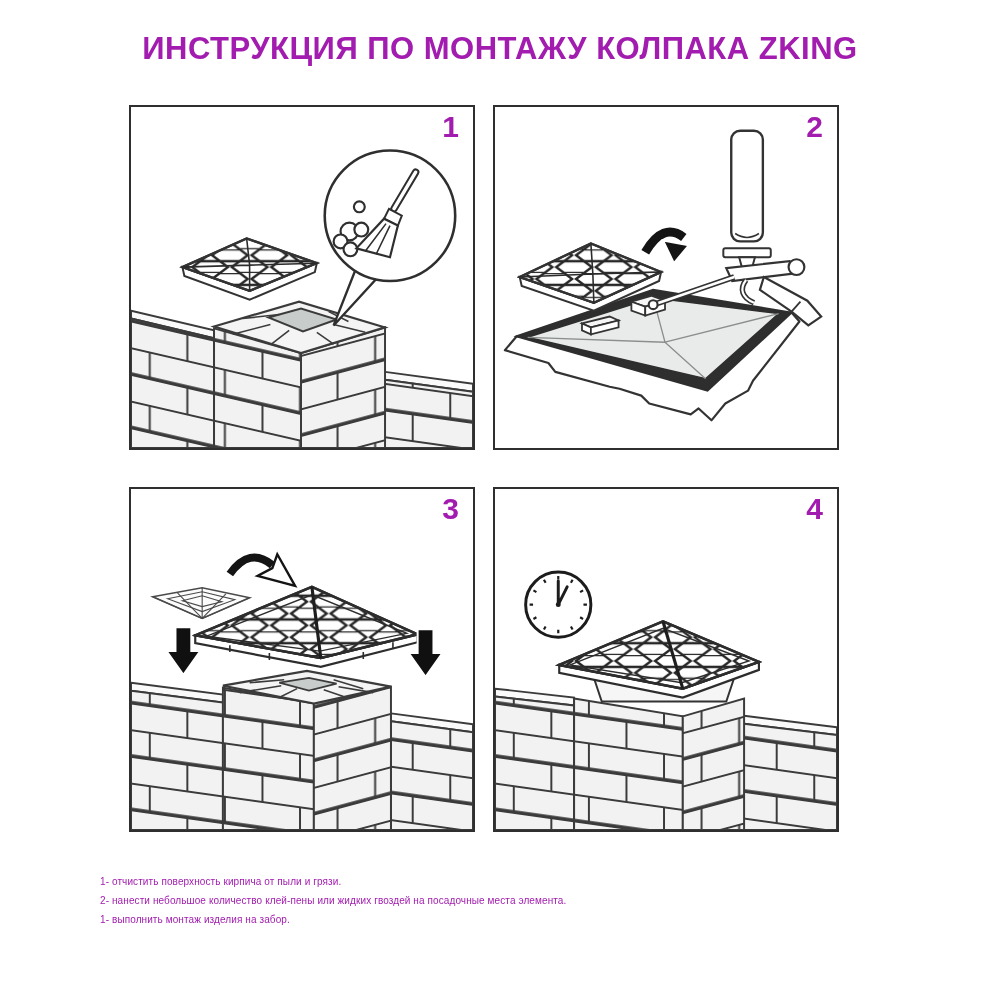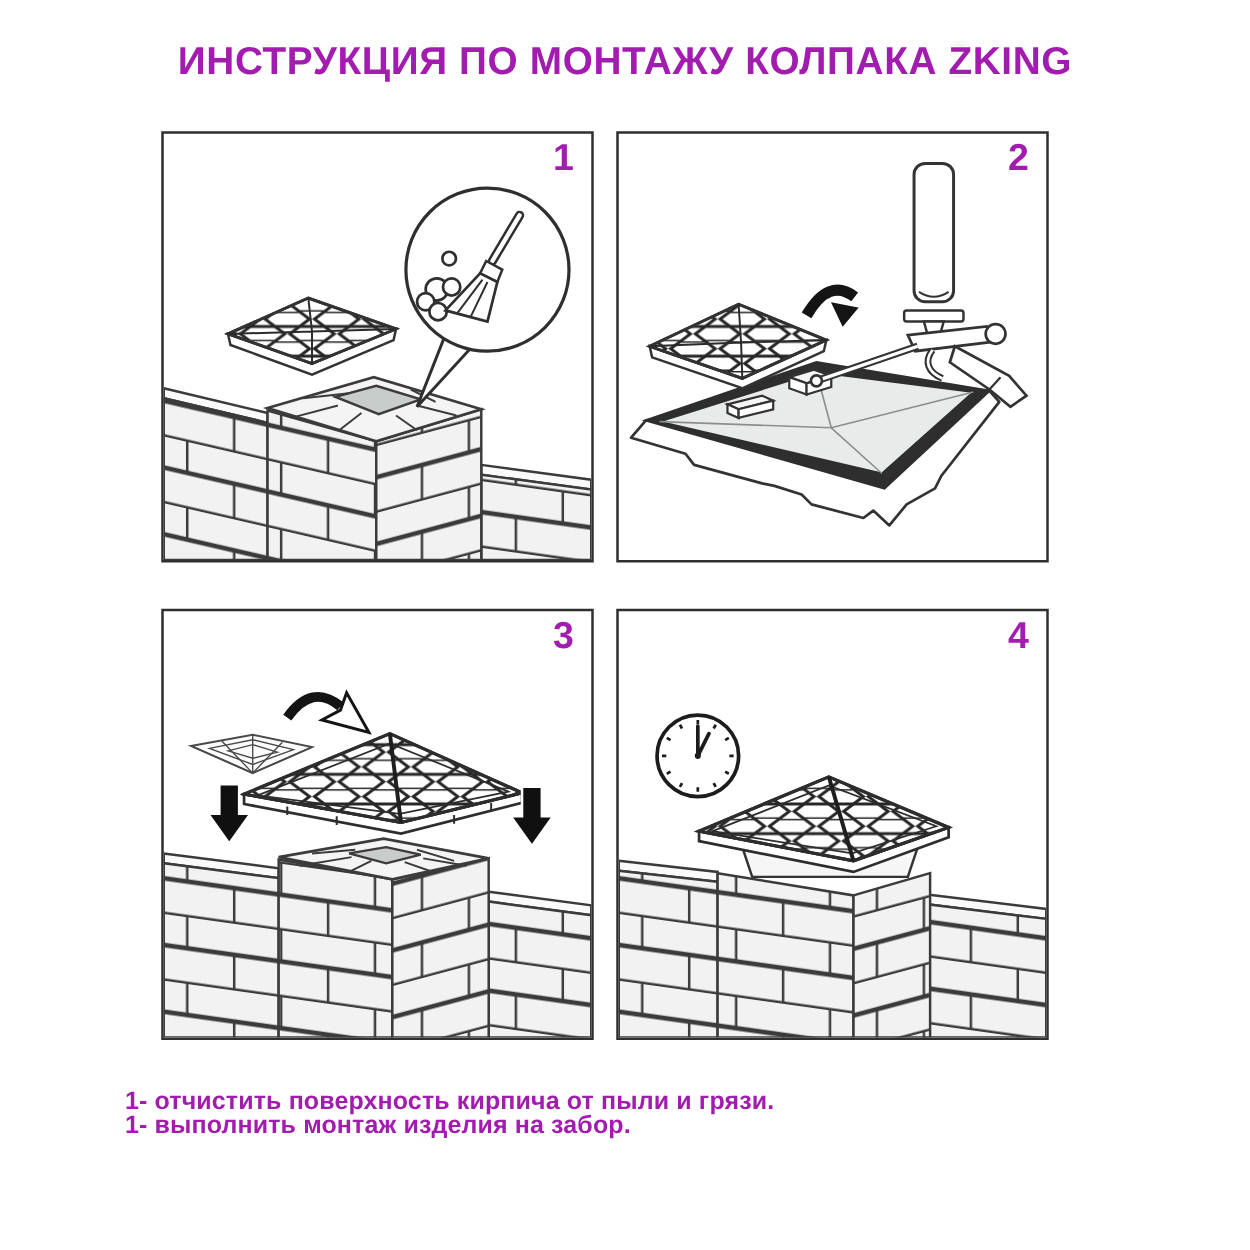--- a/index.html
+++ b/index.html
@@ -6,22 +6,22 @@
   .page{position:relative;width:1000px;height:1000px;background:#fff;overflow:hidden;
         font-family:"Liberation Sans",sans-serif;color:#a21caf;}
   .title{position:absolute;left:0;right:0;top:31px;text-align:center;
          font-size:31px;font-weight:bold;letter-spacing:.5px;white-space:nowrap;}
   .grid{position:absolute;left:129px;top:105px;width:710px;height:727px;
         display:grid;grid-template-columns:346px 346px;grid-template-rows:345px 345px;
         column-gap:18px;row-gap:37px;}
   .panel{position:relative;border:2px solid #2f2f2f;background:#fff;box-sizing:border-box;}
   .panel svg{position:absolute;left:0;top:0;width:100%;height:100%;}
   .num{position:absolute;top:3px;right:14px;font-size:30px;font-weight:bold;z-index:2;}
-  .notes{position:absolute;left:100px;top:872px;font-size:20px;line-height:19px;
-         letter-spacing:.1px;font-weight:bold;}
+  .notes{position:absolute;left:100px;top:872px;font-size:10px;line-height:19px;
+         letter-spacing:.1px;}
   .notes div{white-space:nowrap;}
 </style>
 </head>
 <body>
 
 <div class="page">
 
   <div class="title">ИНСТРУКЦИЯ ПО МОНТАЖУ КОЛПАКА ZKING</div>
 
   <svg width="0" height="0" style="position:absolute" aria-hidden="true">
@@ -239,16 +239,17 @@
           <path d="M64,117 L64,93 M64,117 L73,99" stroke="#1c1c1c" stroke-width="3" stroke-linecap="round"></path>
           <circle cx="64" cy="117" r="2.5" fill="#1c1c1c"></circle>
         </g>
       </svg>
     </div>
 
   </div>
 
   <div class="notes">
     <div>1- отчистить поверхность кирпича от пыли и грязи.</div>
+    <div>2- нанести небольшое количество клей-пены или жидких гвоздей на посадочные места элемента.</div>
     <div>1- выполнить монтаж изделия на забор.</div>
   </div>
 
 </div>
 
 </body></html>

